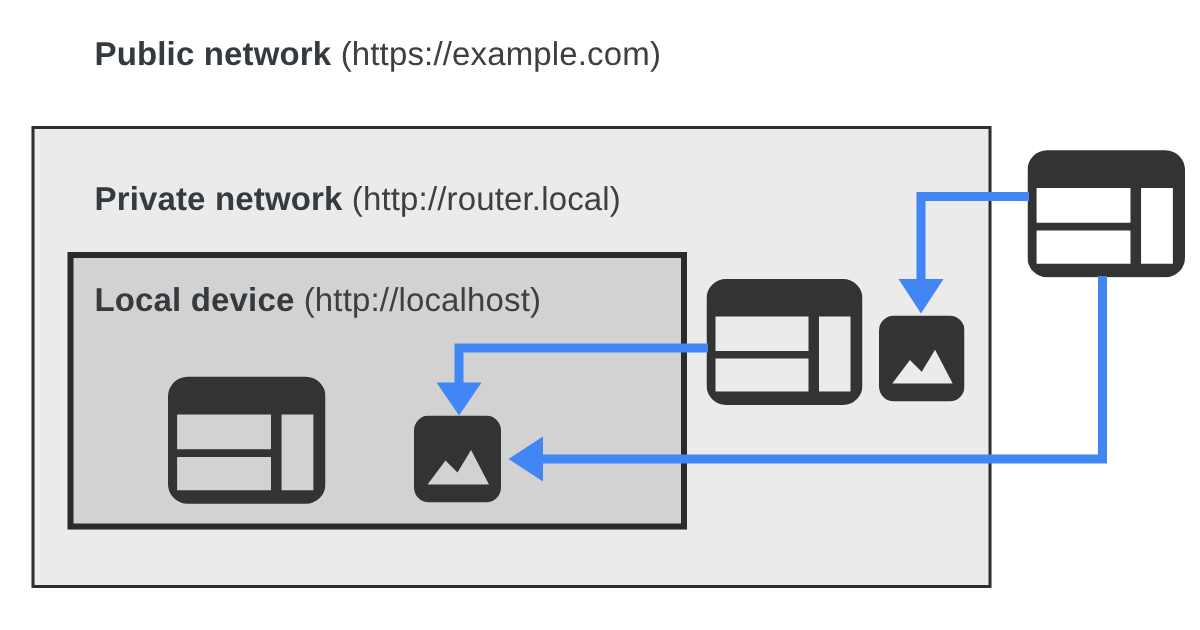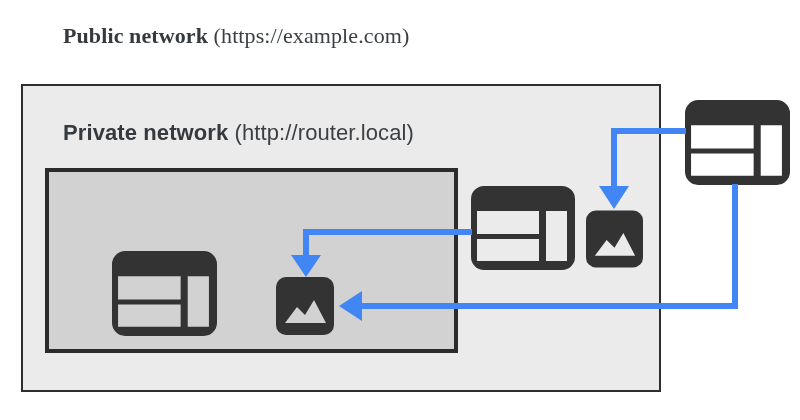--- a/index.html
+++ b/index.html
@@ -13,21 +13,21 @@
   }
   .label{
     position:absolute;
     font-size:22px;
     line-height:26px;
     white-space:nowrap;
     letter-spacing:0.1px;
   }
   .label .bold{font-weight:700;color:#353a3e;}
   .label .plain{font-weight:400;color:#3c4043;}
-  .title-label{left:63px;top:23px;font-family:Liberation Serif, serif;}
+  .title-label{left:63px;top:23px;}
   .private-label{left:63px;top:120px;}
   .local-label{left:63px;top:187px;}
   .box{position:absolute;box-sizing:border-box;}
   .private-box{
     left:21px;top:84px;width:640px;height:308px;
     background:#ebebeb;border:2px solid #2e2e2e;
   }
   .local-box{
     left:45px;top:168px;width:413px;height:185px;
     background:#d2d2d2;border:4px solid #2b2b2b;
@@ -52,20 +52,23 @@
   <div class="label title-label">
     <span class="bold">Public network</span><span class="plain"> (https://example.com)</span>
   </div>
 
   <div class="box private-box"></div>
   <div class="label private-label">
     <span class="bold">Private network</span><span class="plain"> (http://router.local)</span>
   </div>
 
   <div class="box local-box"></div>
+  <div class="label local-label">
+    <span class="bold">Local device</span><span class="plain"> (http://localhost)</span>
+  </div>
 
   <div class="icon browser-local">
     <svg width="105" height="87" viewBox="0 0 104 84">
       <path fill-rule="evenodd" fill="#333333" d="M13 0 H91 A13 13 0 0 1 104 13 V71 A13 13 0 0 1 91 84 H13 A13 13 0 0 1 0 71 V13 A13 13 0 0 1 13 0 Z
            M6 25 H68 V48 H6 Z  M6 53 H68 V75 H6 Z  M75 25 H96 V75 H75 Z"></path>
     </svg>
   </div>
 
   <div class="icon image-local">
     <svg width="58" height="58" viewBox="0 0 58 58">

